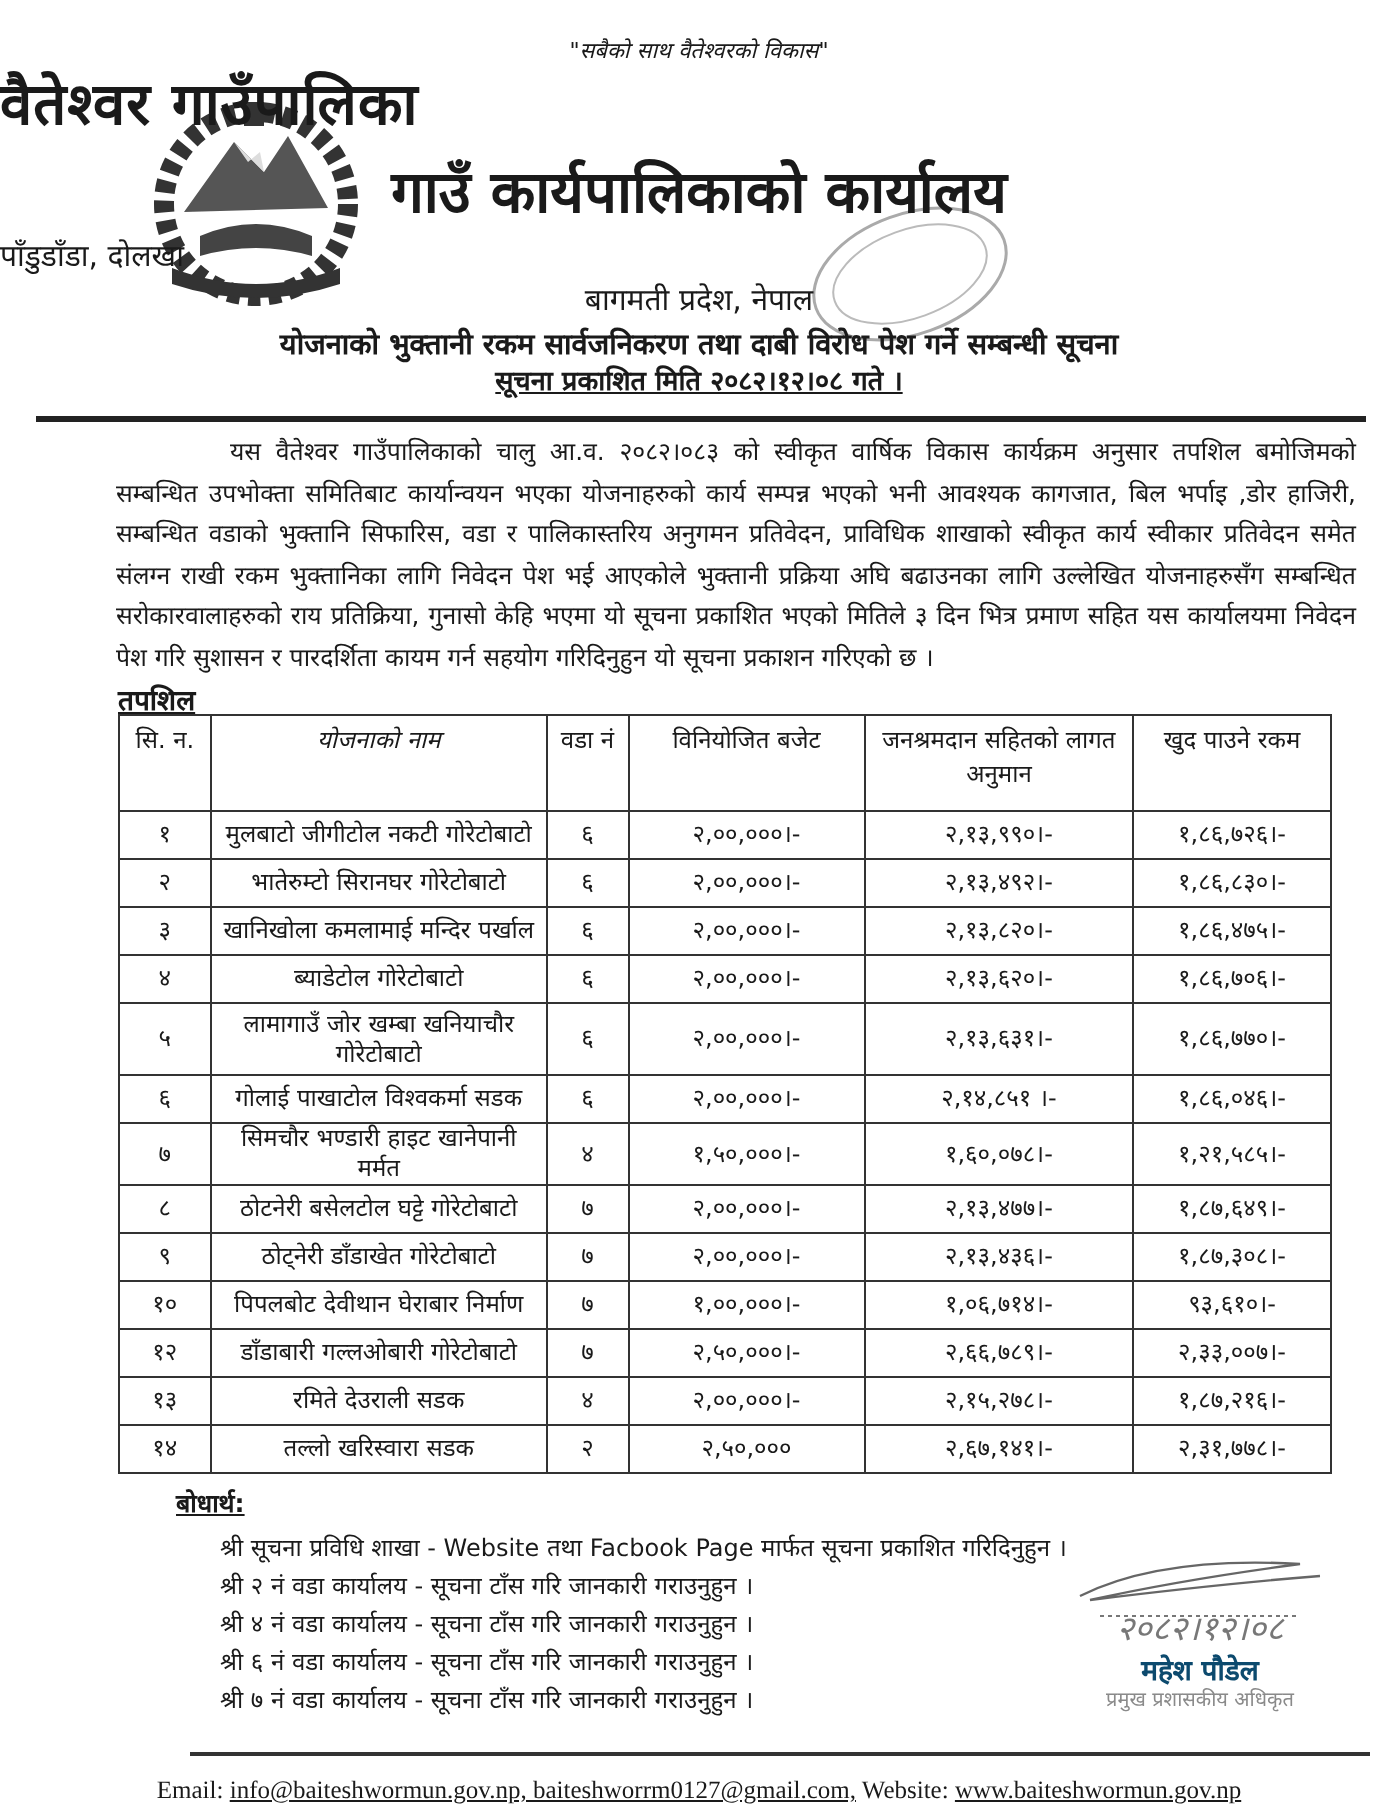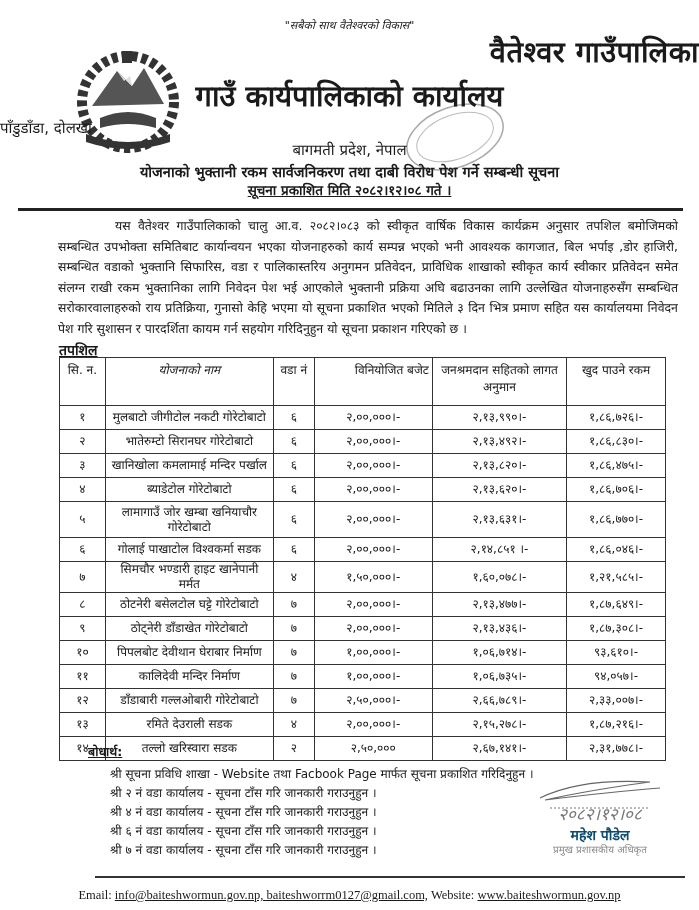--- a/index.html
+++ b/index.html
@@ -1,37 +1,37 @@
 <!DOCTYPE html>
 <html><head>
 <meta charset="utf-8">
 <style>
   html, body { margin:0; padding:0; }
   body { width:699px; height:910px; background:#fff; position:relative; overflow:hidden;
          font-family:"DejaVu Sans", sans-serif; color:#1a1a1a; }
   .abs { position:absolute; }
   #motto { left:0; width:699px; top:17px; font-size:11px; font-style:italic; text-align:center; }
-  #title1 { left:0; width:699px; top:31px; font-size:29px; font-weight:bold; text-align:right; letter-spacing:0.5px;}
+  #title1 { left:0; width:699px; top:31px; font-size:29px; font-weight:bold; text-align:left; letter-spacing:0.5px;}
   #title2 { left:0; width:699px; top:75px; font-size:29px; font-weight:bold; text-align:center; }
   #addr1 { left:0; width:699px; top:117px; font-size:15px; }
   #addr2 { left:0; width:699px; top:139px; font-size:15px; text-align:center; }
   #subject { left:0; width:699px; top:161px; font-size:14.5px; text-align:center; font-weight:bold; }
   #pubdate { left:0; width:699px; top:181px; font-size:13.5px; text-align:center; text-decoration:underline; font-weight:bold;}
   #rule-top { left:18px; top:208px; width:665px; height:3px; background:#222; }
   #logo { left:72px; top:46px; width:112px; height:112px; }
   #stamp { left:400px; top:102px; width:110px; height:70px; }
   .para { left:58px; width:620px; font-size:12.4px; line-height:20.5px; text-align:justify; }
   #para { top:216px; text-indent:57px; }
   #tapsil { left:59px; top:340px; font-size:14px; text-decoration:underline; font-weight:bold; }
   table { position:absolute; left:59px; top:357px; width:607px; border-collapse:collapse; font-size:12px; }
   th, td { border:1px solid #333; text-align:center; padding:0 3px; font-weight:normal; }
   th { height:43px; vertical-align:top; padding-top:4px; line-height:17px; }
   td { height:23px; line-height:15px; }
   tr.tall td { height:35px; }
-  .c1 { width:42px; } .c2 { width:176px;font-style:italic; } .c3 { width:36px;margin-top:48px; } .c4 { width:119px;text-align:right; } .c5 { width:137px; } .c6 { width:97px; }
+  .c1 { width:42px; } .c2 { width:176px;font-style:italic; } .c3 { width:36px;margin-top:48px; } .c4 { width:119px; } .c5 { width:137px; } .c6 { width:97px; }
   #bodhartha { left:88px; top:743px; font-size:12.5px; text-decoration:underline; font-weight:bold; }
   .cc { left:110px; font-size:12px; }
   #sign { left:520px; top:790px; width:160px; height:70px; }
   #signer-name { left:520px; top:825px; width:160px; text-align:center; font-size:14px; color:#0c4a6e; font-weight:bold;}
   #signer-title { left:510px; top:842px; width:180px; text-align:center; font-size:10px; color:#8a8a8a; }
   #sign-date { left:530px; top:802px; width:140px; text-align:center; font-size:17px; color:#777; font-style:italic; }
   #rule-bottom { left:95px; top:876px; width:590px; height:2px; background:#333; }
   #footer { left:0; width:699px; top:888px; font-family:"Liberation Serif", serif; font-size:12.5px; text-align:center; }
   #footer a { color:#1a1a1a; text-decoration:underline; }
 </style>
@@ -150,28 +150,20 @@
       </tr>
       <tr>
         <td>१०</td>
         <td>पिपलबोट देवीथान घेराबार निर्माण</td>
         <td>७</td>
         <td>१,००,०००।-</td>
         <td>१,०६,७१४।-</td>
         <td>९३,६१०।-</td>
       </tr>
       <tr>
-        <td>११</td>
-        <td>कालिदेवी मन्दिर निर्माण</td>
-        <td>७</td>
-        <td>१,००,०००।-</td>
-        <td>१,०६,७३५।-</td>
-        <td>९४,०५७।-</td>
-      </tr>
-      <tr>
         <td>१२</td>
         <td>डाँडाबारी गल्लओबारी गोरेटोबाटो</td>
         <td>७</td>
         <td>२,५०,०००।-</td>
         <td>२,६६,७८९।-</td>
         <td>२,३३,००७।-</td>
       </tr>
       <tr>
         <td>१३</td>
         <td>रमिते देउराली सडक</td>

